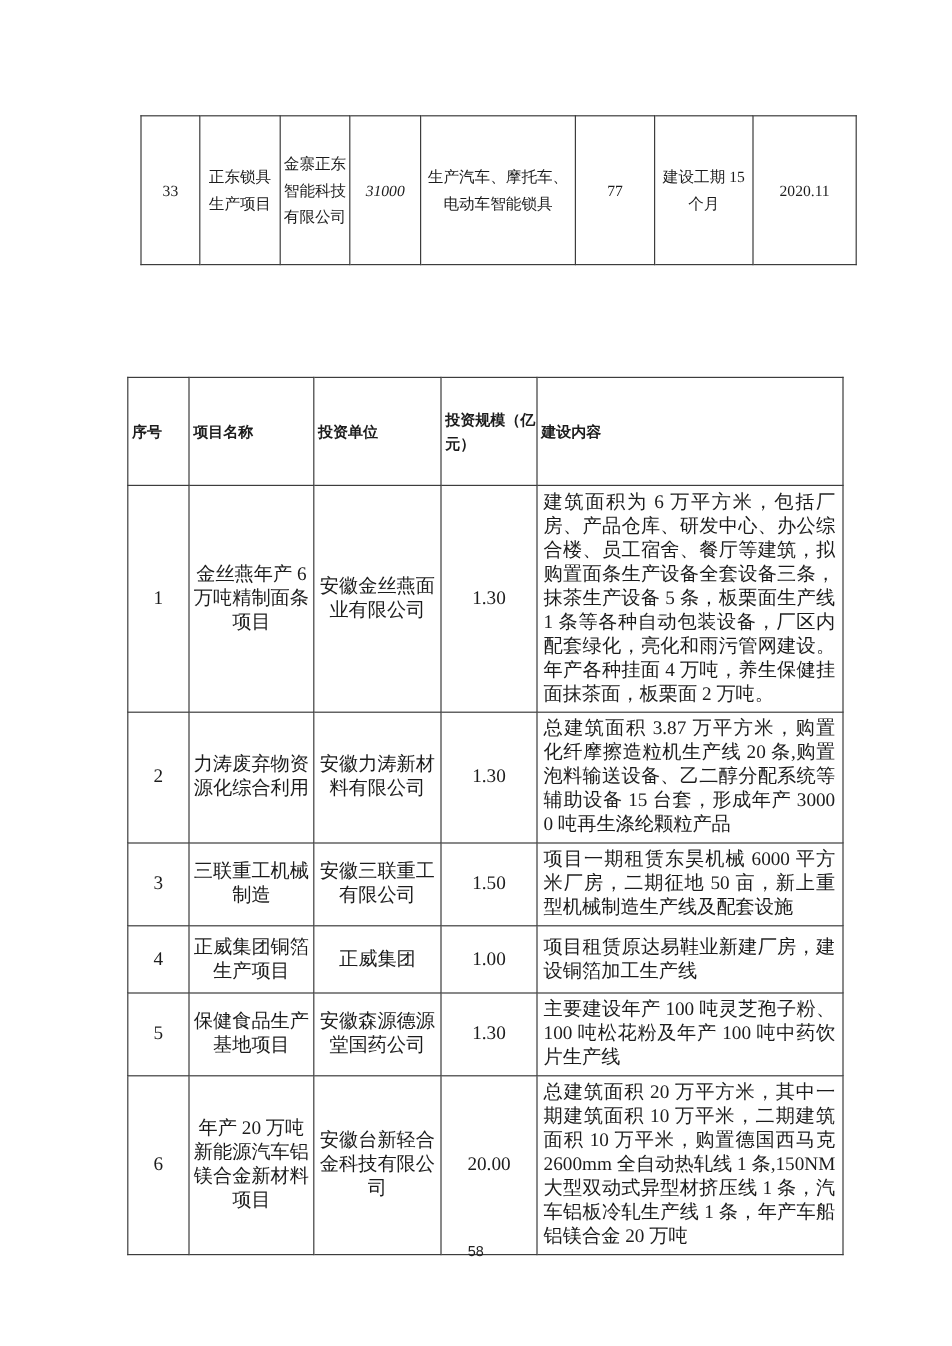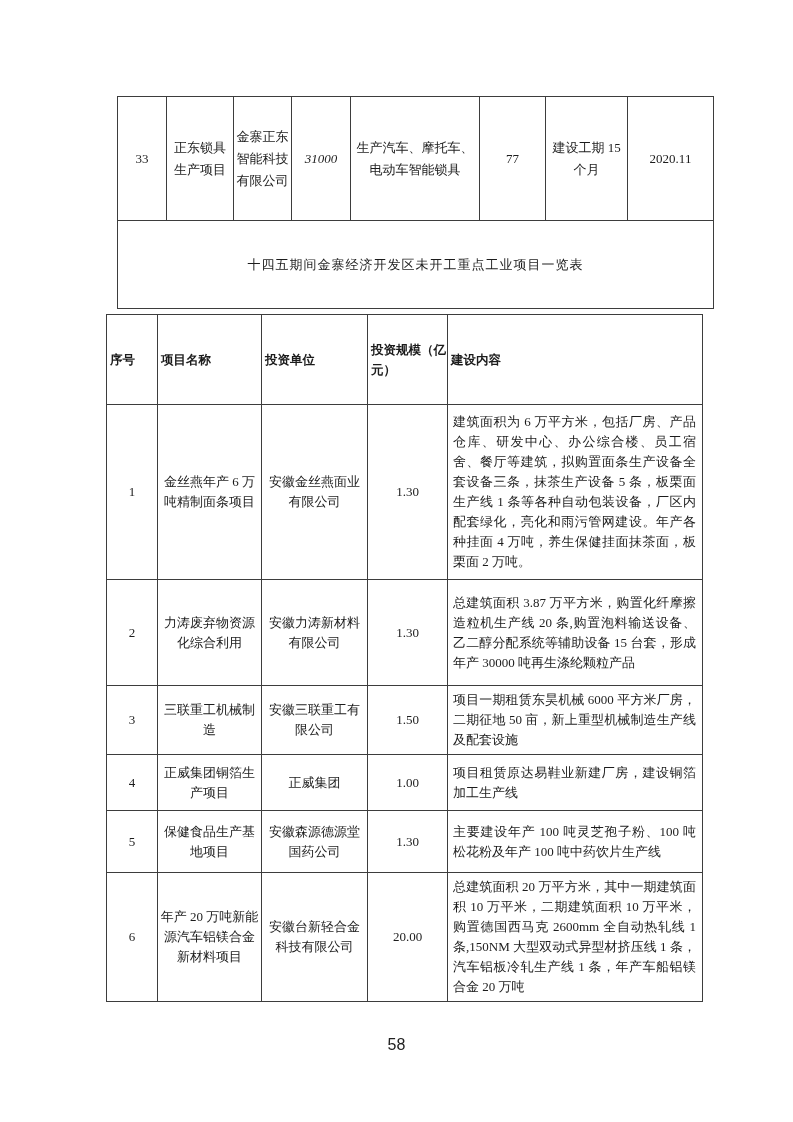--- a/index.html
+++ b/index.html
@@ -23,28 +23,28 @@
   .title-row { height:88px; }
   .title-cell { font-size:14px; letter-spacing:1px; text-align:center; }
 
   
   .t2 { position:absolute; left:106px; top:314px; width:596px; }
   .t2 th {
     font-size:12.5px; font-weight:bold; text-align:left; vertical-align:middle;
     padding:2px 0 2px 3px; word-break:break-all; line-height:20px;
   }
   .t2 td {
-    font-size:13px; line-height:20px; text-align:center; vertical-align:middle;
+    font-size:16px; line-height:20px; text-align:center; vertical-align:middle;
     padding:2px; word-break:break-all;margin-top:40px;
   }
   .t2 td.content { text-align:justify; padding:4px 6px 4px 5px; }
 
   .page-number {
     position:absolute; left:0; right:0; top:1036px; text-align:center;
-    font-family:"Liberation Sans","DejaVu Sans",sans-serif; font-size:16px; color:#222;
+    font-family:"Liberation Sans","DejaVu Sans",sans-serif; font-size:12px; color:#222;
   }
 </style>
 </head>
 <body>
 
 <div class="page">
 
   <table class="t1">
     <colgroup>
       <col style="width:49px">
@@ -59,23 +59,20 @@
     <tbody>
       <tr class="r33">
         <td class="cell-right">33</td>
         <td>正东锁具生产项目</td>
         <td>金寨正东智能科技有限公司</td>
         <td class="cell-leftflush">31000</td>
         <td>生产汽车、摩托车、电动车智能锁具</td>
         <td>77</td>
         <td>建设工期 15 个月</td>
         <td>2020.11</td>
-      </tr>
-      <tr class="title-row">
-        <td colspan="8" class="title-cell">十四五期间金寨经济开发区未开工重点工业项目一览表</td>
       </tr>
     </tbody>
   </table>
 
   <table class="t2">
     <colgroup>
       <col style="width:51px">
         <col style="width:104px">
         <col style="width:106px">
         <col style="width:80px">

